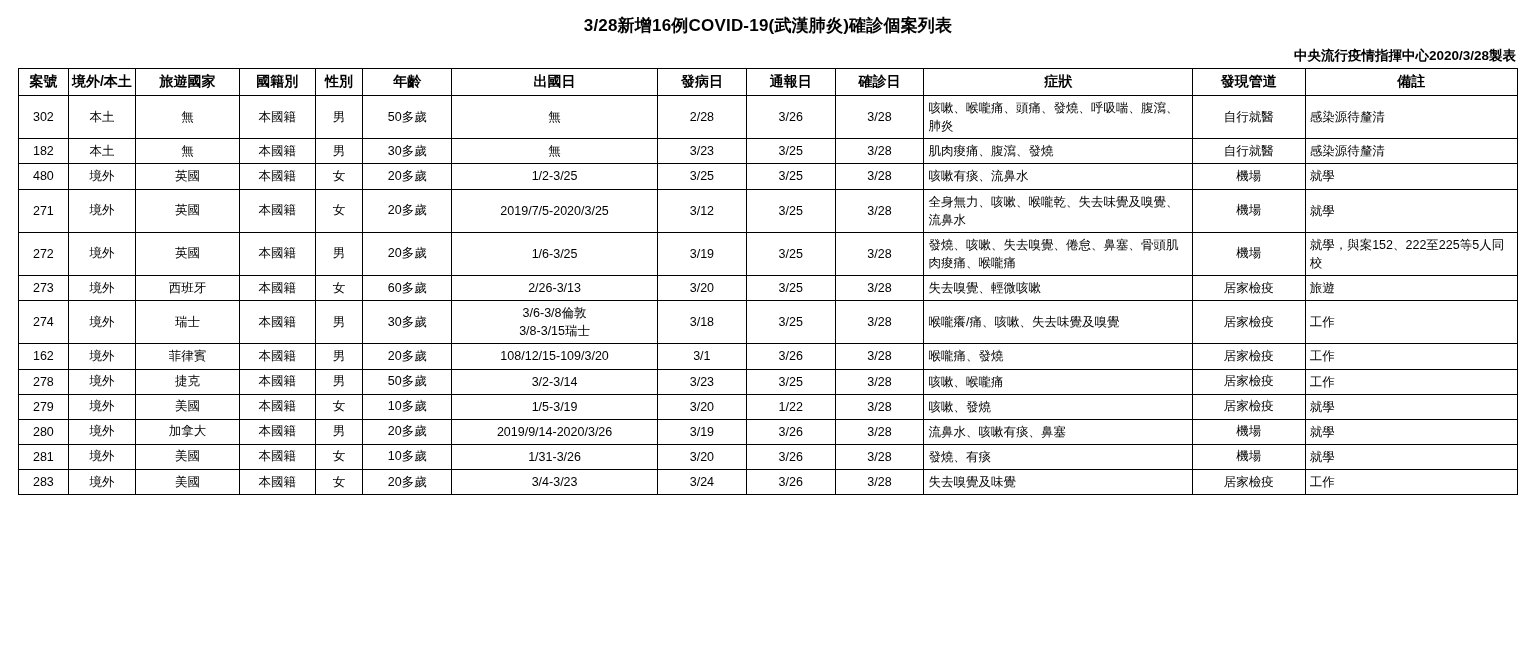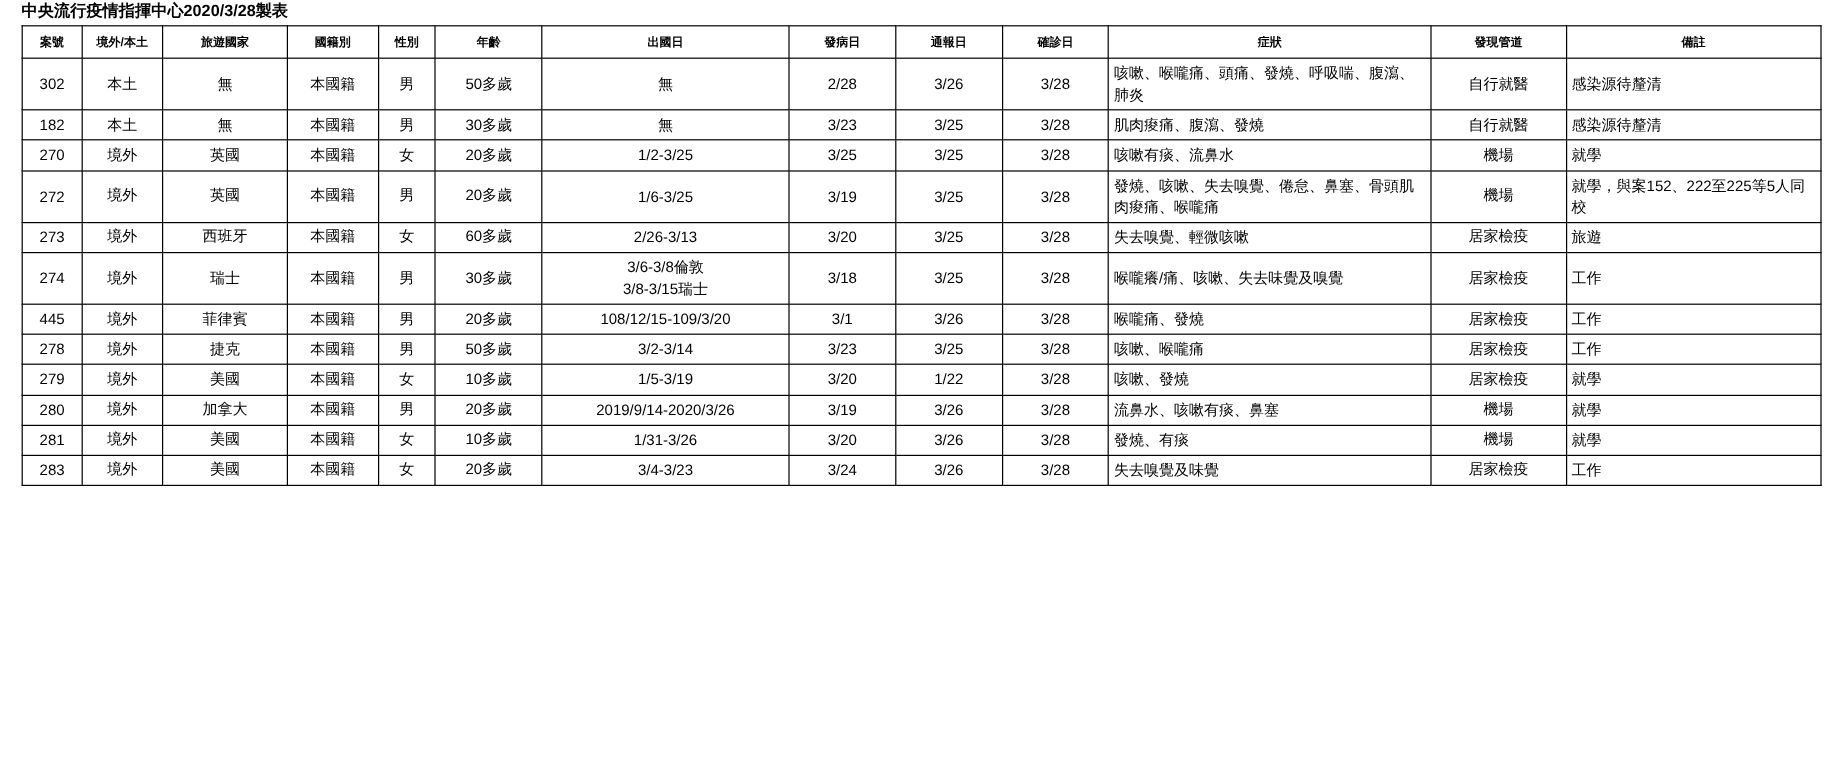--- a/index.html
+++ b/index.html
@@ -23,42 +23,42 @@
   }
   .doc-title {
     text-align: center;
     font-size: 17px;
     font-weight: bold;
     letter-spacing: 0.2px;
     margin-top: 14px;
     margin-bottom: 10px;
   }
   .doc-subtitle {
-    text-align: left;
+    text-align: right;
     font-size: 13.5px;
     font-weight: bold;
     margin-right: 2px;
     margin-bottom: 3px;
   }
   table.case-table {
     border-collapse: collapse;
     width: 100%;
     table-layout: fixed;
     font-size: 12.5px;
   }
   table.case-table th,
   table.case-table td {
     border: 1px solid #000000;
     padding: 3px 4px;
     vertical-align: middle;
   }
   table.case-table thead th {
     font-weight: bold;
     text-align: center;
-    font-size: 10px;
+    font-size: 14px;
     height: 22px;
     padding: 2px 3px;
   }
   td.c-center {
     text-align: center;
   }
   td.c-left {
     text-align: left;
     padding-left: 6px;
   }
@@ -82,20 +82,21 @@
   col.w-confirm { width: 82px; }
   col.w-symptom { width: 248px; }
   col.w-channel { width: 104px; }
   col.w-note    { width: 196px; }
 </style>
 </head>
 <body>
 
 <div class="page">
 
+  <div class="doc-title">3/28新增16例COVID-19(武漢肺炎)確診個案列表</div>
   <div class="doc-subtitle">中央流行疫情指揮中心2020/3/28製表</div>
 
   <table class="case-table">
     <colgroup>
       <col class="w-id">
       <col class="w-src">
       <col class="w-travel">
       <col class="w-nat">
       <col class="w-sex">
       <col class="w-age">
@@ -149,31 +150,46 @@
           <td class="c-center">30多歲</td>
           <td class="c-center multiline">無</td>
           <td class="c-center">3/23</td>
           <td class="c-center">3/25</td>
           <td class="c-center">3/28</td>
           <td class="c-left sym-cell">肌肉痠痛、腹瀉、發燒</td>
           <td class="c-center">自行就醫</td>
           <td class="c-left note-cell">感染源待釐清</td>
         </tr>
         <tr>
-          <td class="c-center">270</td>
+          <td class="c-center">480</td>
           <td class="c-center">境外</td>
           <td class="c-center">英國</td>
           <td class="c-center">本國籍</td>
           <td class="c-center">女</td>
           <td class="c-center">20多歲</td>
           <td class="c-center multiline">1/2-3/25</td>
           <td class="c-center">3/25</td>
           <td class="c-center">3/25</td>
           <td class="c-center">3/28</td>
           <td class="c-left sym-cell">咳嗽有痰、流鼻水</td>
+          <td class="c-center">機場</td>
+          <td class="c-left note-cell">就學</td>
+        </tr>
+        <tr>
+          <td class="c-center">271</td>
+          <td class="c-center">境外</td>
+          <td class="c-center">英國</td>
+          <td class="c-center">本國籍</td>
+          <td class="c-center">女</td>
+          <td class="c-center">20多歲</td>
+          <td class="c-center multiline">2019/7/5-2020/3/25</td>
+          <td class="c-center">3/12</td>
+          <td class="c-center">3/25</td>
+          <td class="c-center">3/28</td>
+          <td class="c-left sym-cell">全身無力、咳嗽、喉嚨乾、失去味覺及嗅覺、流鼻水</td>
           <td class="c-center">機場</td>
           <td class="c-left note-cell">就學</td>
         </tr>
         <tr>
           <td class="c-center">272</td>
           <td class="c-center">境外</td>
           <td class="c-center">英國</td>
           <td class="c-center">本國籍</td>
           <td class="c-center">男</td>
           <td class="c-center">20多歲</td>
@@ -210,21 +226,21 @@
           <td class="c-center multiline">3/6-3/8倫敦
 3/8-3/15瑞士</td>
           <td class="c-center">3/18</td>
           <td class="c-center">3/25</td>
           <td class="c-center">3/28</td>
           <td class="c-left sym-cell">喉嚨癢/痛、咳嗽、失去味覺及嗅覺</td>
           <td class="c-center">居家檢疫</td>
           <td class="c-left note-cell">工作</td>
         </tr>
         <tr>
-          <td class="c-center">445</td>
+          <td class="c-center">162</td>
           <td class="c-center">境外</td>
           <td class="c-center">菲律賓</td>
           <td class="c-center">本國籍</td>
           <td class="c-center">男</td>
           <td class="c-center">20多歲</td>
           <td class="c-center multiline">108/12/15-109/3/20</td>
           <td class="c-center">3/1</td>
           <td class="c-center">3/26</td>
           <td class="c-center">3/28</td>
           <td class="c-left sym-cell">喉嚨痛、發燒</td>

